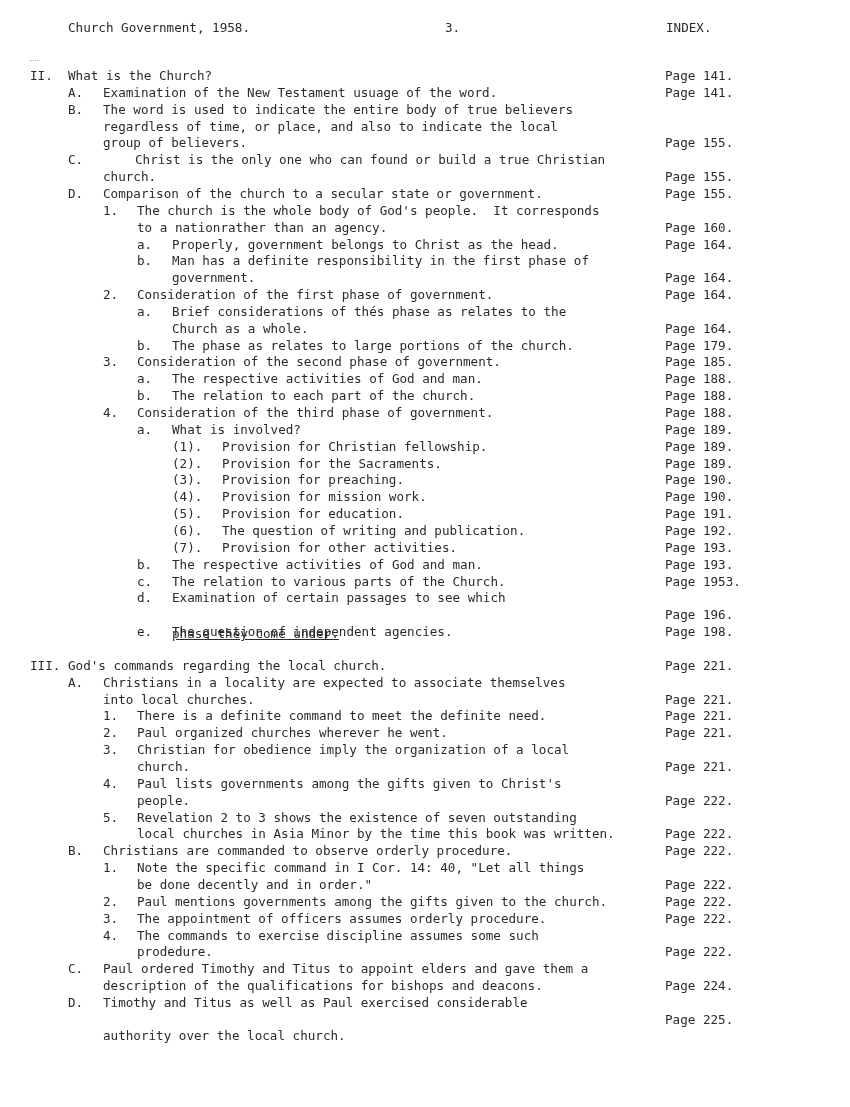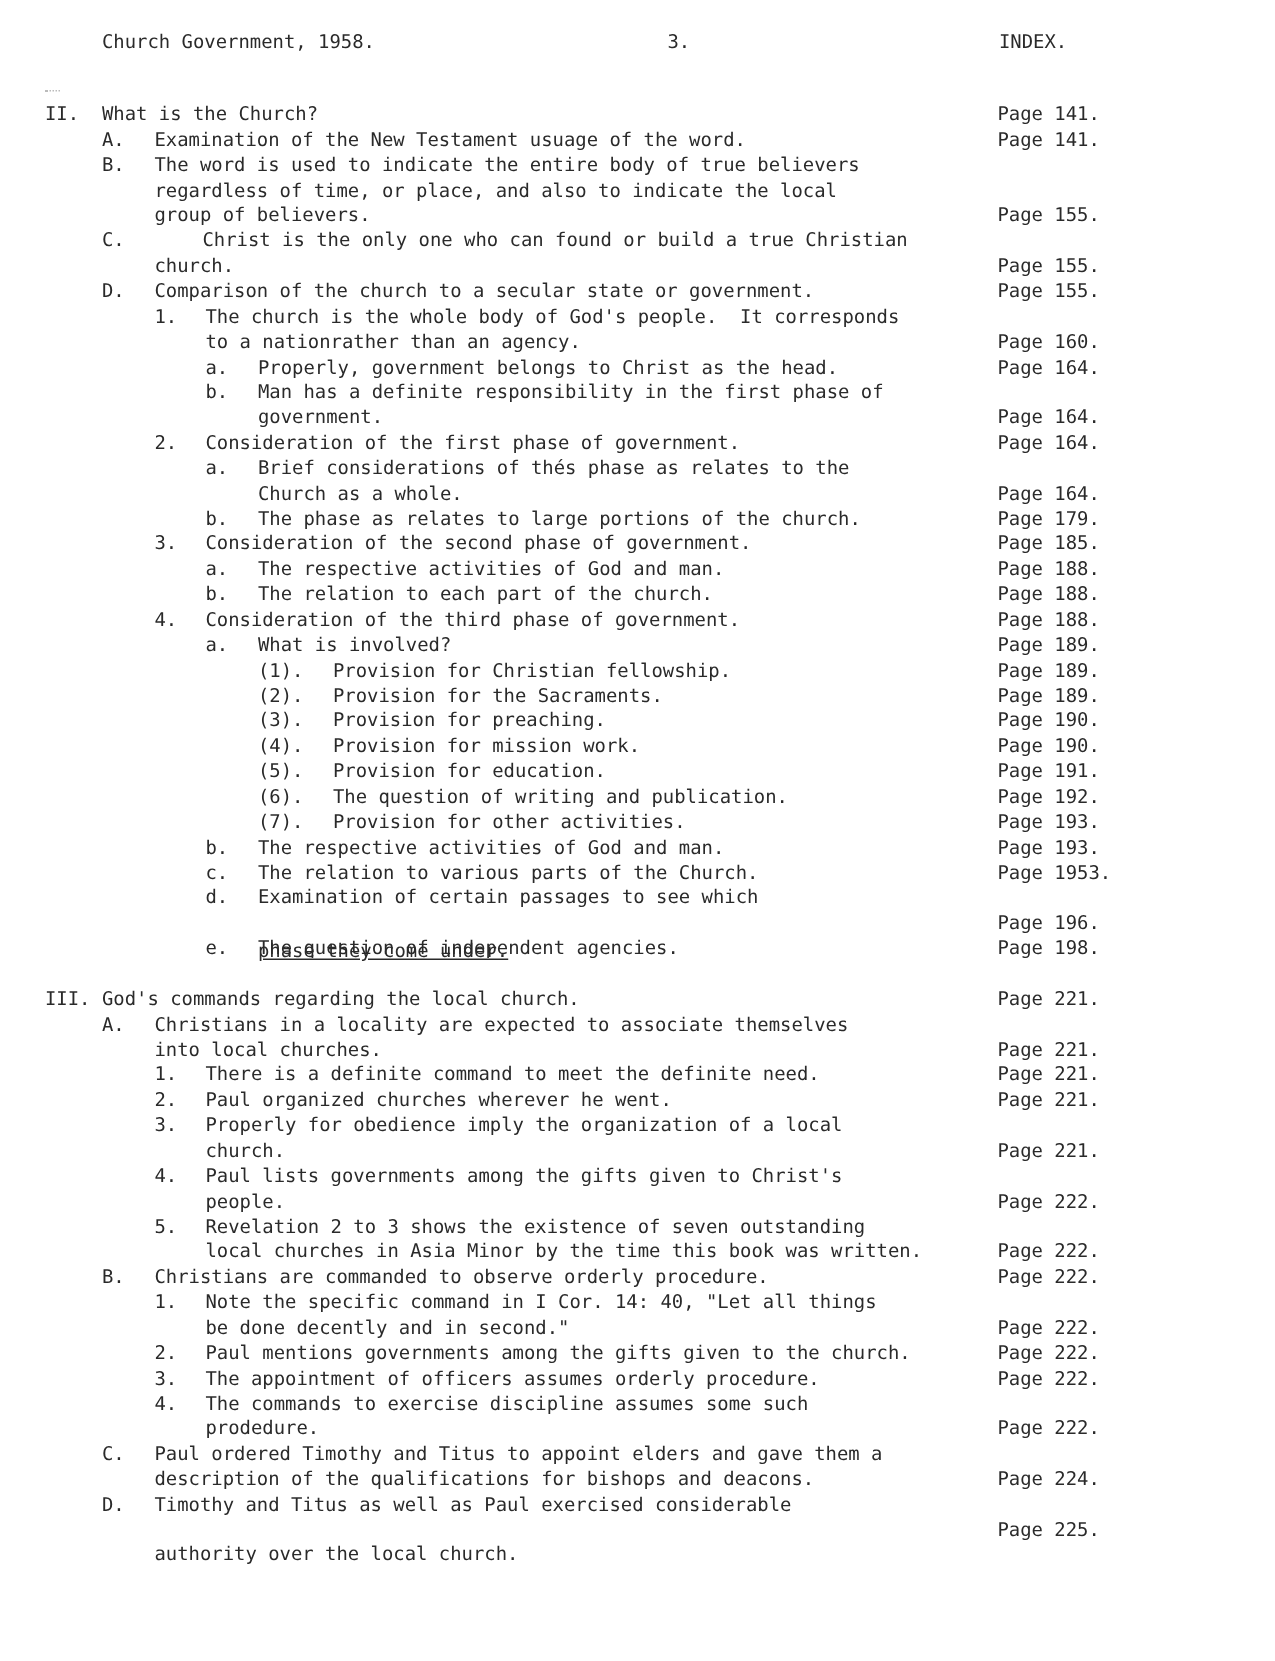--- a/index.html
+++ b/index.html
@@ -182,21 +182,21 @@
         <div class="line" style="left: 137px; top: 707.45px;">There is a definite command to meet the definite need.</div>
         <div class="pg" style="top: 707.45px;">Page 221.</div>
       </div>
       <div>
         <div class="line" style="left: 103px; top: 724.3px;">2.</div>
         <div class="line" style="left: 137px; top: 724.3px;">Paul organized churches wherever he went.</div>
         <div class="pg" style="top: 724.3px;">Page 221.</div>
       </div>
       <div>
         <div class="line" style="left: 103px; top: 741.15px;">3.</div>
-        <div class="line" style="left: 137px; top: 741.15px;">Properly for obedience imply the organization of a local</div>
+        <div class="line" style="left: 137px; top: 741.15px;">Christian for obedience imply the organization of a local</div>
         <div class="line" style="left: 137px; top: 758px;">church.</div>
         <div class="pg" style="top: 758px;">Page 221.</div>
       </div>
       <div>
         <div class="line" style="left: 103px; top: 774.85px;">4.</div>
         <div class="line" style="left: 137px; top: 774.85px;">Paul lists governments among the gifts given to Christ's</div>
         <div class="line" style="left: 137px; top: 791.7px;">people.</div>
         <div class="pg" style="top: 791.7px;">Page 222.</div>
       </div>
       <div>
@@ -206,21 +206,21 @@
         <div class="pg" style="top: 825.4px;">Page 222.</div>
       </div>
       <div>
         <div class="line" style="left: 68px; top: 842.25px;">B.</div>
         <div class="line" style="left: 103px; top: 842.25px;">Christians are commanded to observe orderly procedure.</div>
         <div class="pg" style="top: 842.25px;">Page 222.</div>
       </div>
       <div>
         <div class="line" style="left: 103px; top: 859.1px;">1.</div>
         <div class="line" style="left: 137px; top: 859.1px;">Note the specific command in I Cor. 14: 40, "Let all things</div>
-        <div class="line" style="left: 137px; top: 875.95px;">be done decently and in second."</div>
+        <div class="line" style="left: 137px; top: 875.95px;">be done decently and in order."</div>
         <div class="pg" style="top: 875.95px;">Page 222.</div>
       </div>
       <div>
         <div class="line" style="left: 103px; top: 892.8px;">2.</div>
         <div class="line" style="left: 137px; top: 892.8px;">Paul mentions governments among the gifts given to the church.</div>
         <div class="pg" style="top: 892.8px;">Page 222.</div>
       </div>
       <div>
         <div class="line" style="left: 103px; top: 909.65px;">3.</div>
         <div class="line" style="left: 137px; top: 909.65px;">The appointment of officers assumes orderly procedure.</div>

